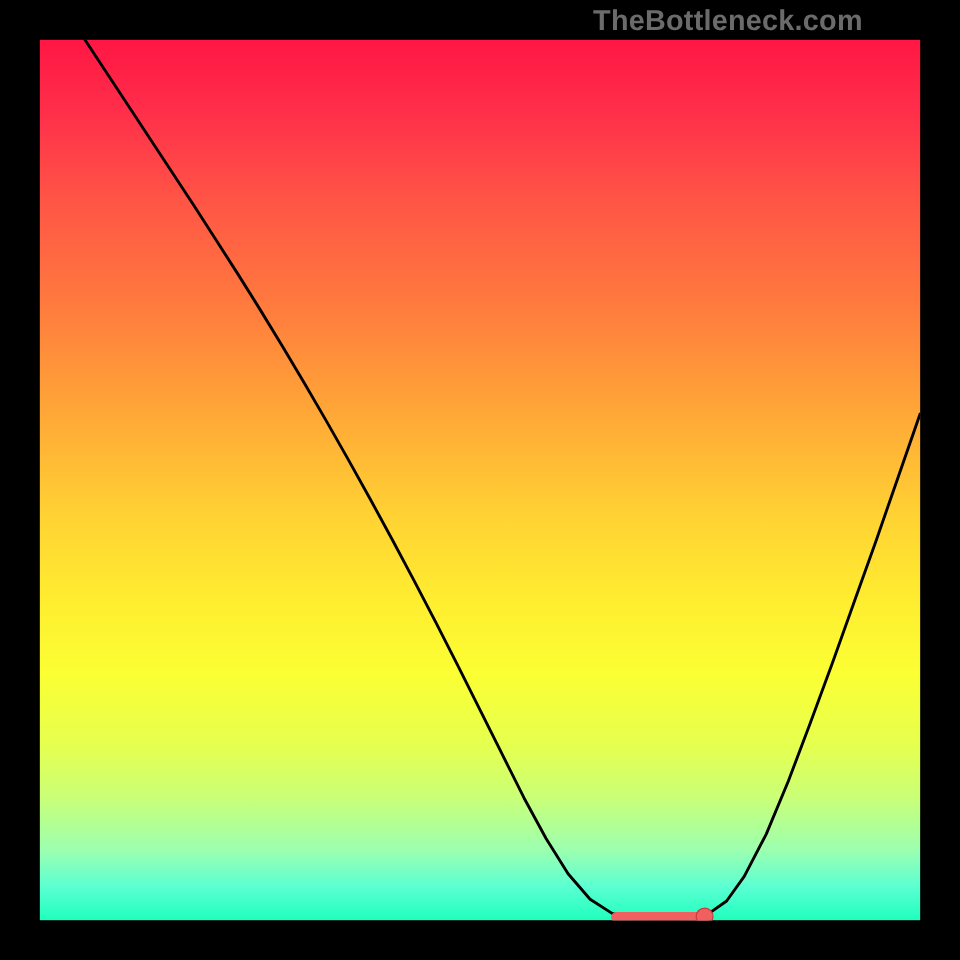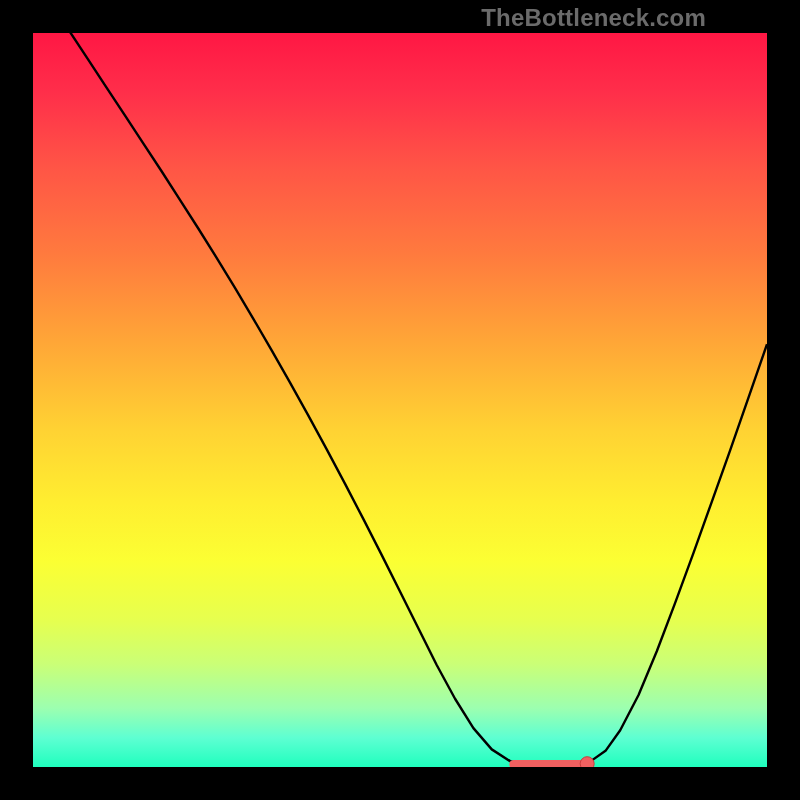--- a/index.html
+++ b/index.html
@@ -7,20 +7,21 @@
     padding: 0;
     width: 800px;
     height: 800px;
     background: #000000;
     overflow: hidden;
   }
   .container {
     position: relative;
     width: 720px;
     height: 800px;
+    padding-left: 13px;
   }
   .watermark {
     position: absolute;
     top: 4px;
     right: 14px;
     font-family: Arial, Helvetica, sans-serif;
     font-size: 24px;
     font-weight: bold;
     color: #6b6b6b;
     z-index: 5;

